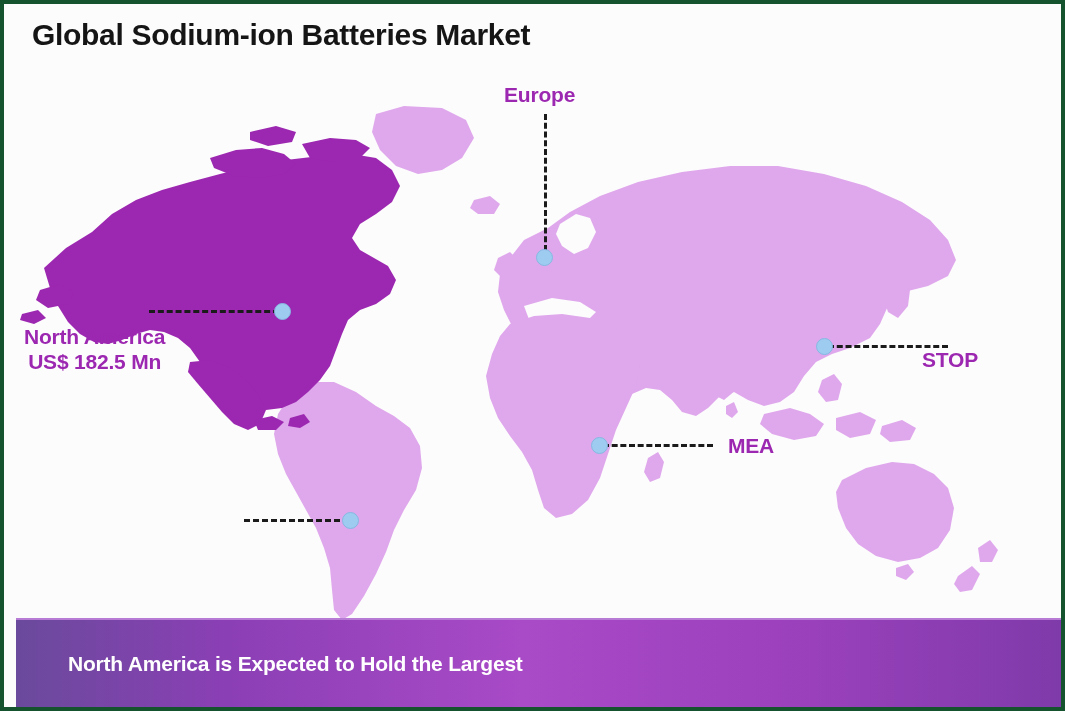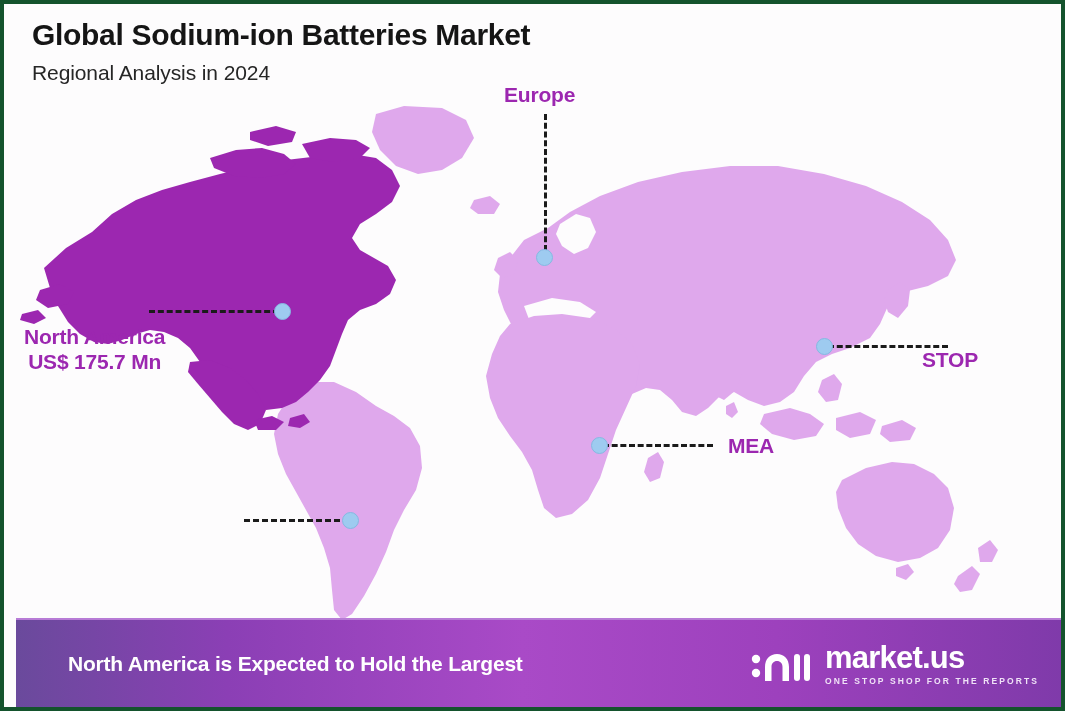--- a/index.html
+++ b/index.html
@@ -159,21 +159,20 @@
     white-space:nowrap;
   }
 </style>
 </head>
 <body>
 
 <div id="infographic">
 
   <div id="header">
     <div id="main-title">Global Sodium-ion Batteries Market</div>
-    <div id="sub-title">Regional Analysis in 2024</div>
   </div>
 
   <div id="map-wrap">
     <svg id="world-map" viewBox="0 0 1057 560" preserveAspectRatio="none">
       <g fill="#dfa8ec">
 
         <path d="M372 52 L400 44 L438 46 L462 58 L470 76 L458 96 L438 108 L414 112 L392 104 L376 88 L368 70 Z"></path>
 
         <path d="M470 138 L486 134 L496 142 L490 152 L474 152 L466 146 Z"></path>
 
@@ -252,21 +251,21 @@
         <path d="M250 358 L268 354 L280 360 L272 368 L254 368 Z"></path>
         <path d="M286 356 L300 352 L306 360 L296 366 L284 364 Z"></path>
       </g>
     </svg>
   </div>
 
   <div class="dash-line" id="line-north-america"></div>
   <div class="dot" id="dot-north-america"></div>
   <div class="callout-label" id="label-north-america">
     <span>North America</span>
-    <span class="value">US$ 175.7 Mn</span>
+    <span class="value">US$ 182.5 Mn</span>
   </div>
 
   <div class="dash-line vertical" id="line-europe"></div>
   <div class="dot" id="dot-europe"></div>
   <div class="callout-label" id="label-europe">
     <span>Europe</span>
   </div>
 
   <div class="dash-line" id="line-apac"></div>
   <div class="dot" id="dot-apac"></div>
@@ -281,32 +280,15 @@
   </div>
 
   <div class="dash-line" id="line-latin-america"></div>
   <div class="dot" id="dot-latin-america"></div>
 
   <div id="banner">
     <div id="banner-text">
       <span class="line">North America is Expected to Hold the Largest</span>
     </div>
 
-    <div id="logo">
-      <svg id="logo-mark" width="62" height="38" viewBox="0 0 62 38">
-        <g fill="#ffffff">
-          <circle cx="5" cy="14" r="4.2"></circle>
-          <circle cx="5" cy="28" r="4.2"></circle>
-          <path d="M14 36 L14 22 C14 14 19 9 26 9 C33 9 38 14 38 22 L38 36
-                   L31.5 36 L31.5 22 C31.5 18.4 29.3 16 26 16 C22.7 16 20.5 18.4 20.5 22
-                   L20.5 36 Z"></path>
-          <rect x="43" y="9" width="6" height="27" rx="3"></rect>
-          <rect x="53" y="9" width="6" height="27" rx="3"></rect>
-        </g>
-      </svg>
-      <div id="logo-text-block">
-        <div id="logo-wordmark">market.us</div>
-        <div id="logo-tagline">ONE STOP SHOP FOR THE REPORTS</div>
-      </div>
-    </div>
   </div>
 
 </div>
 
 </body></html>

